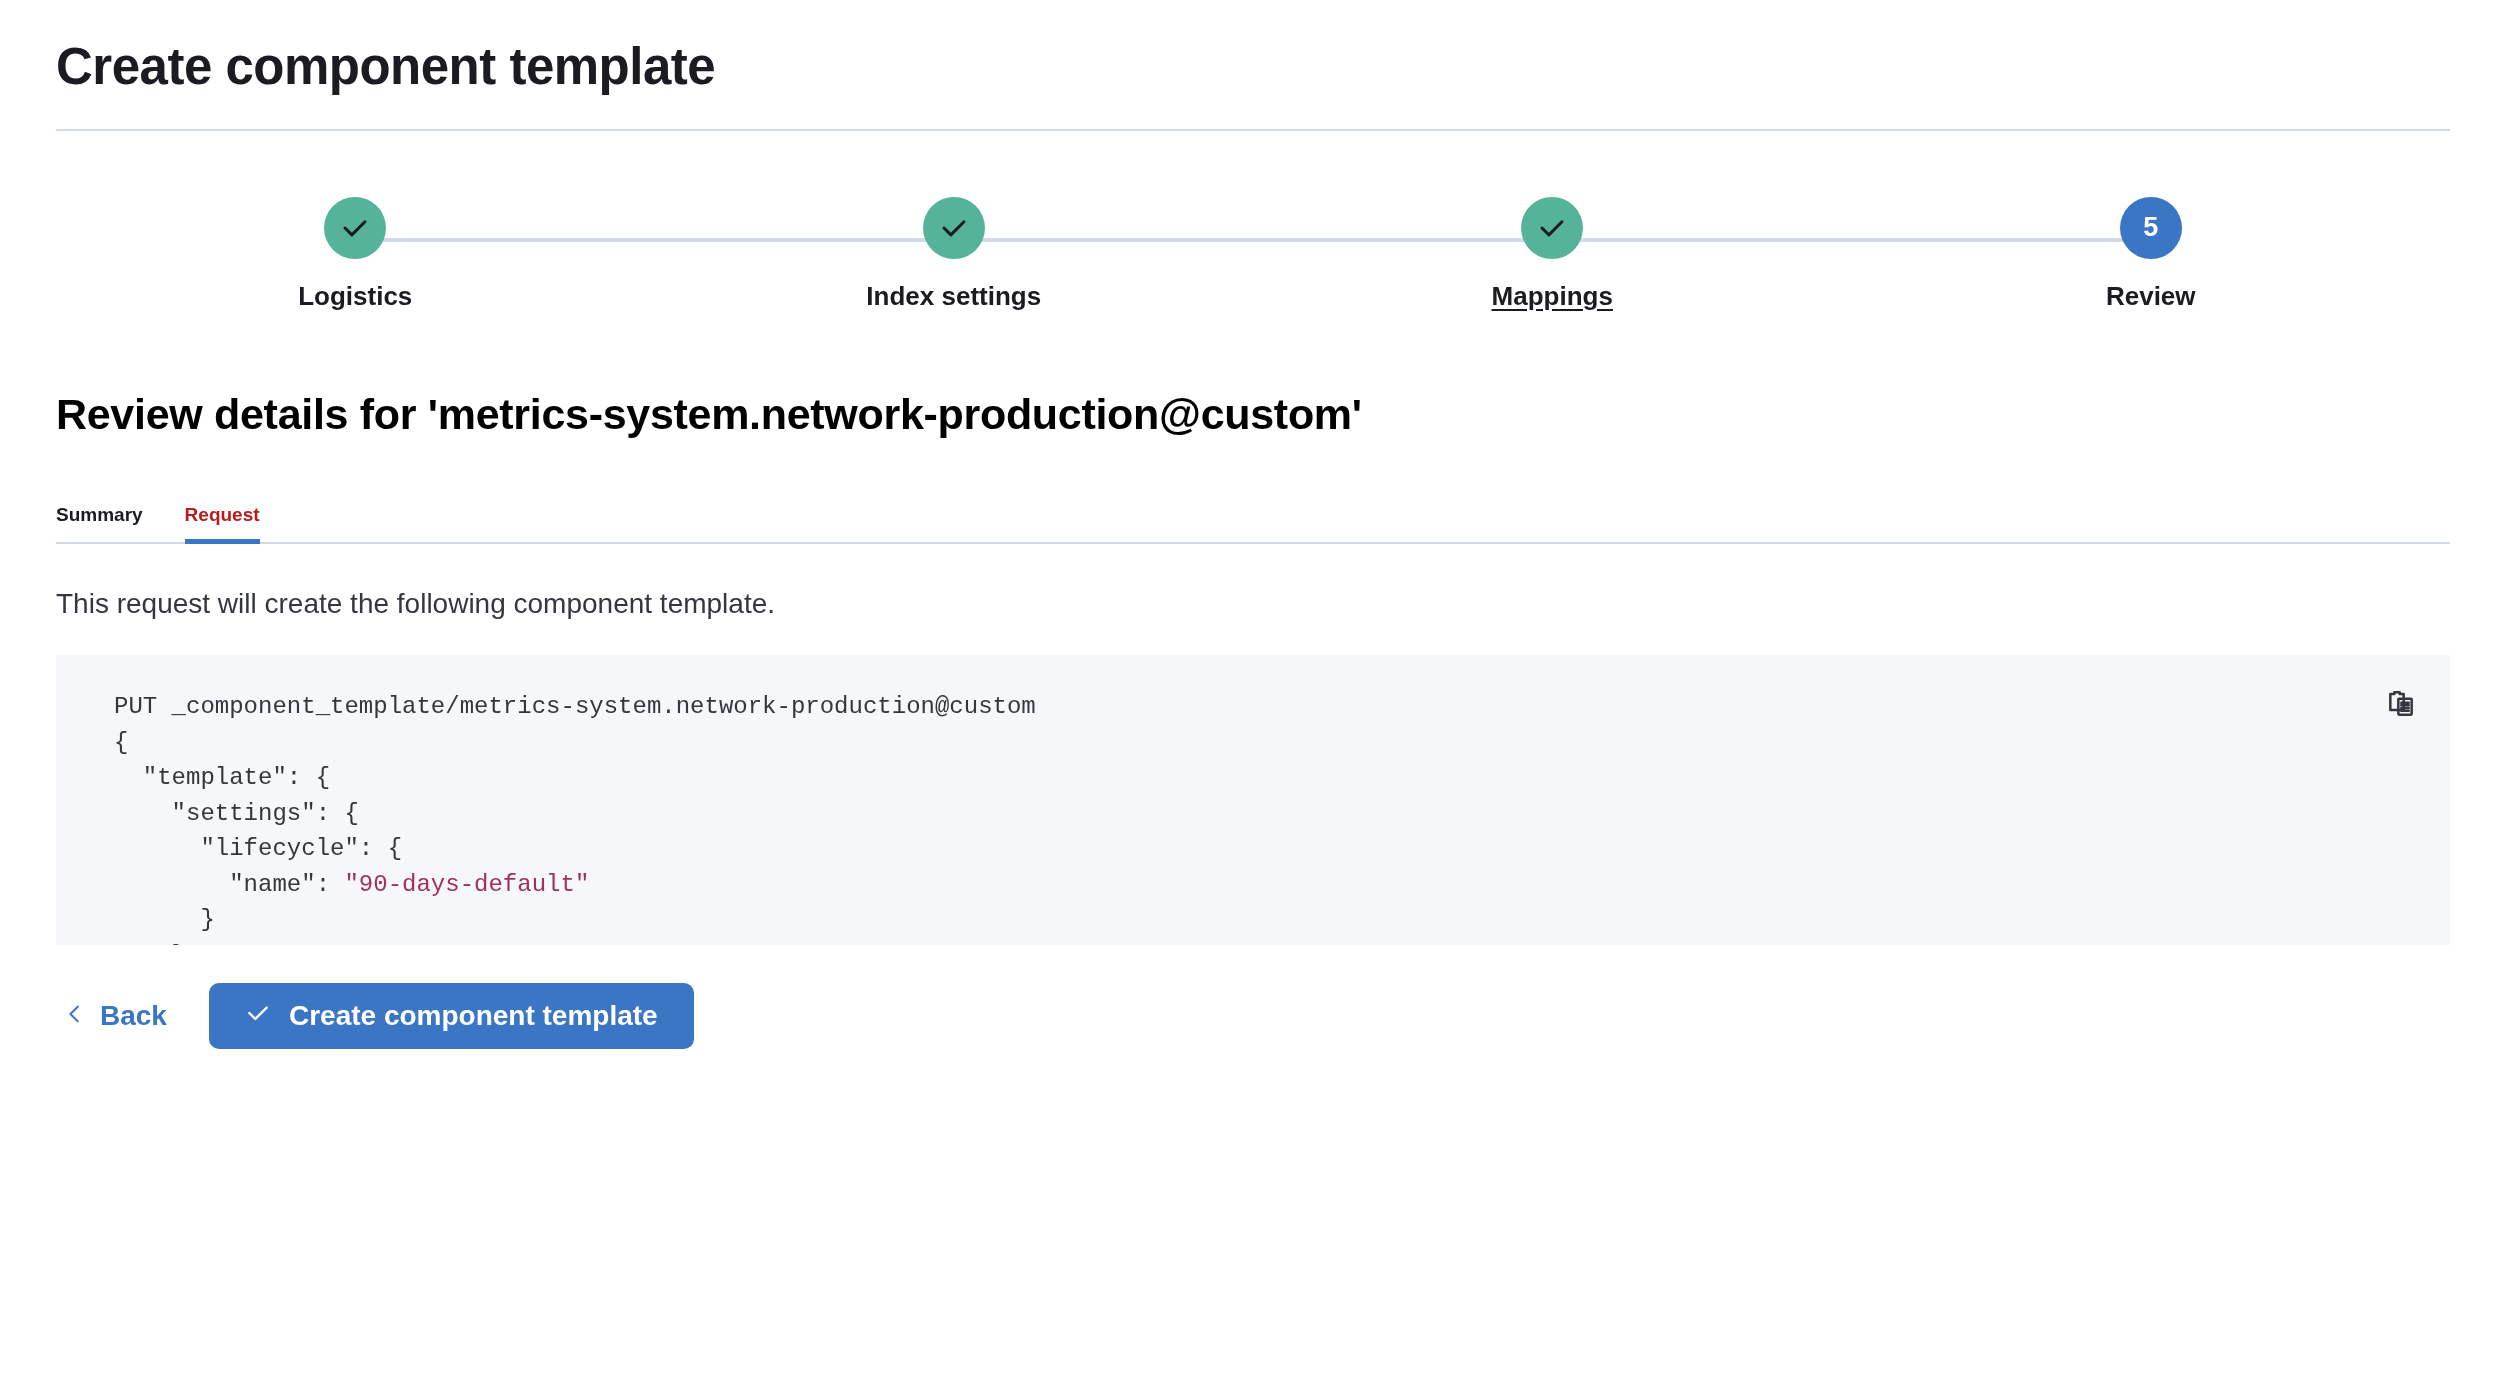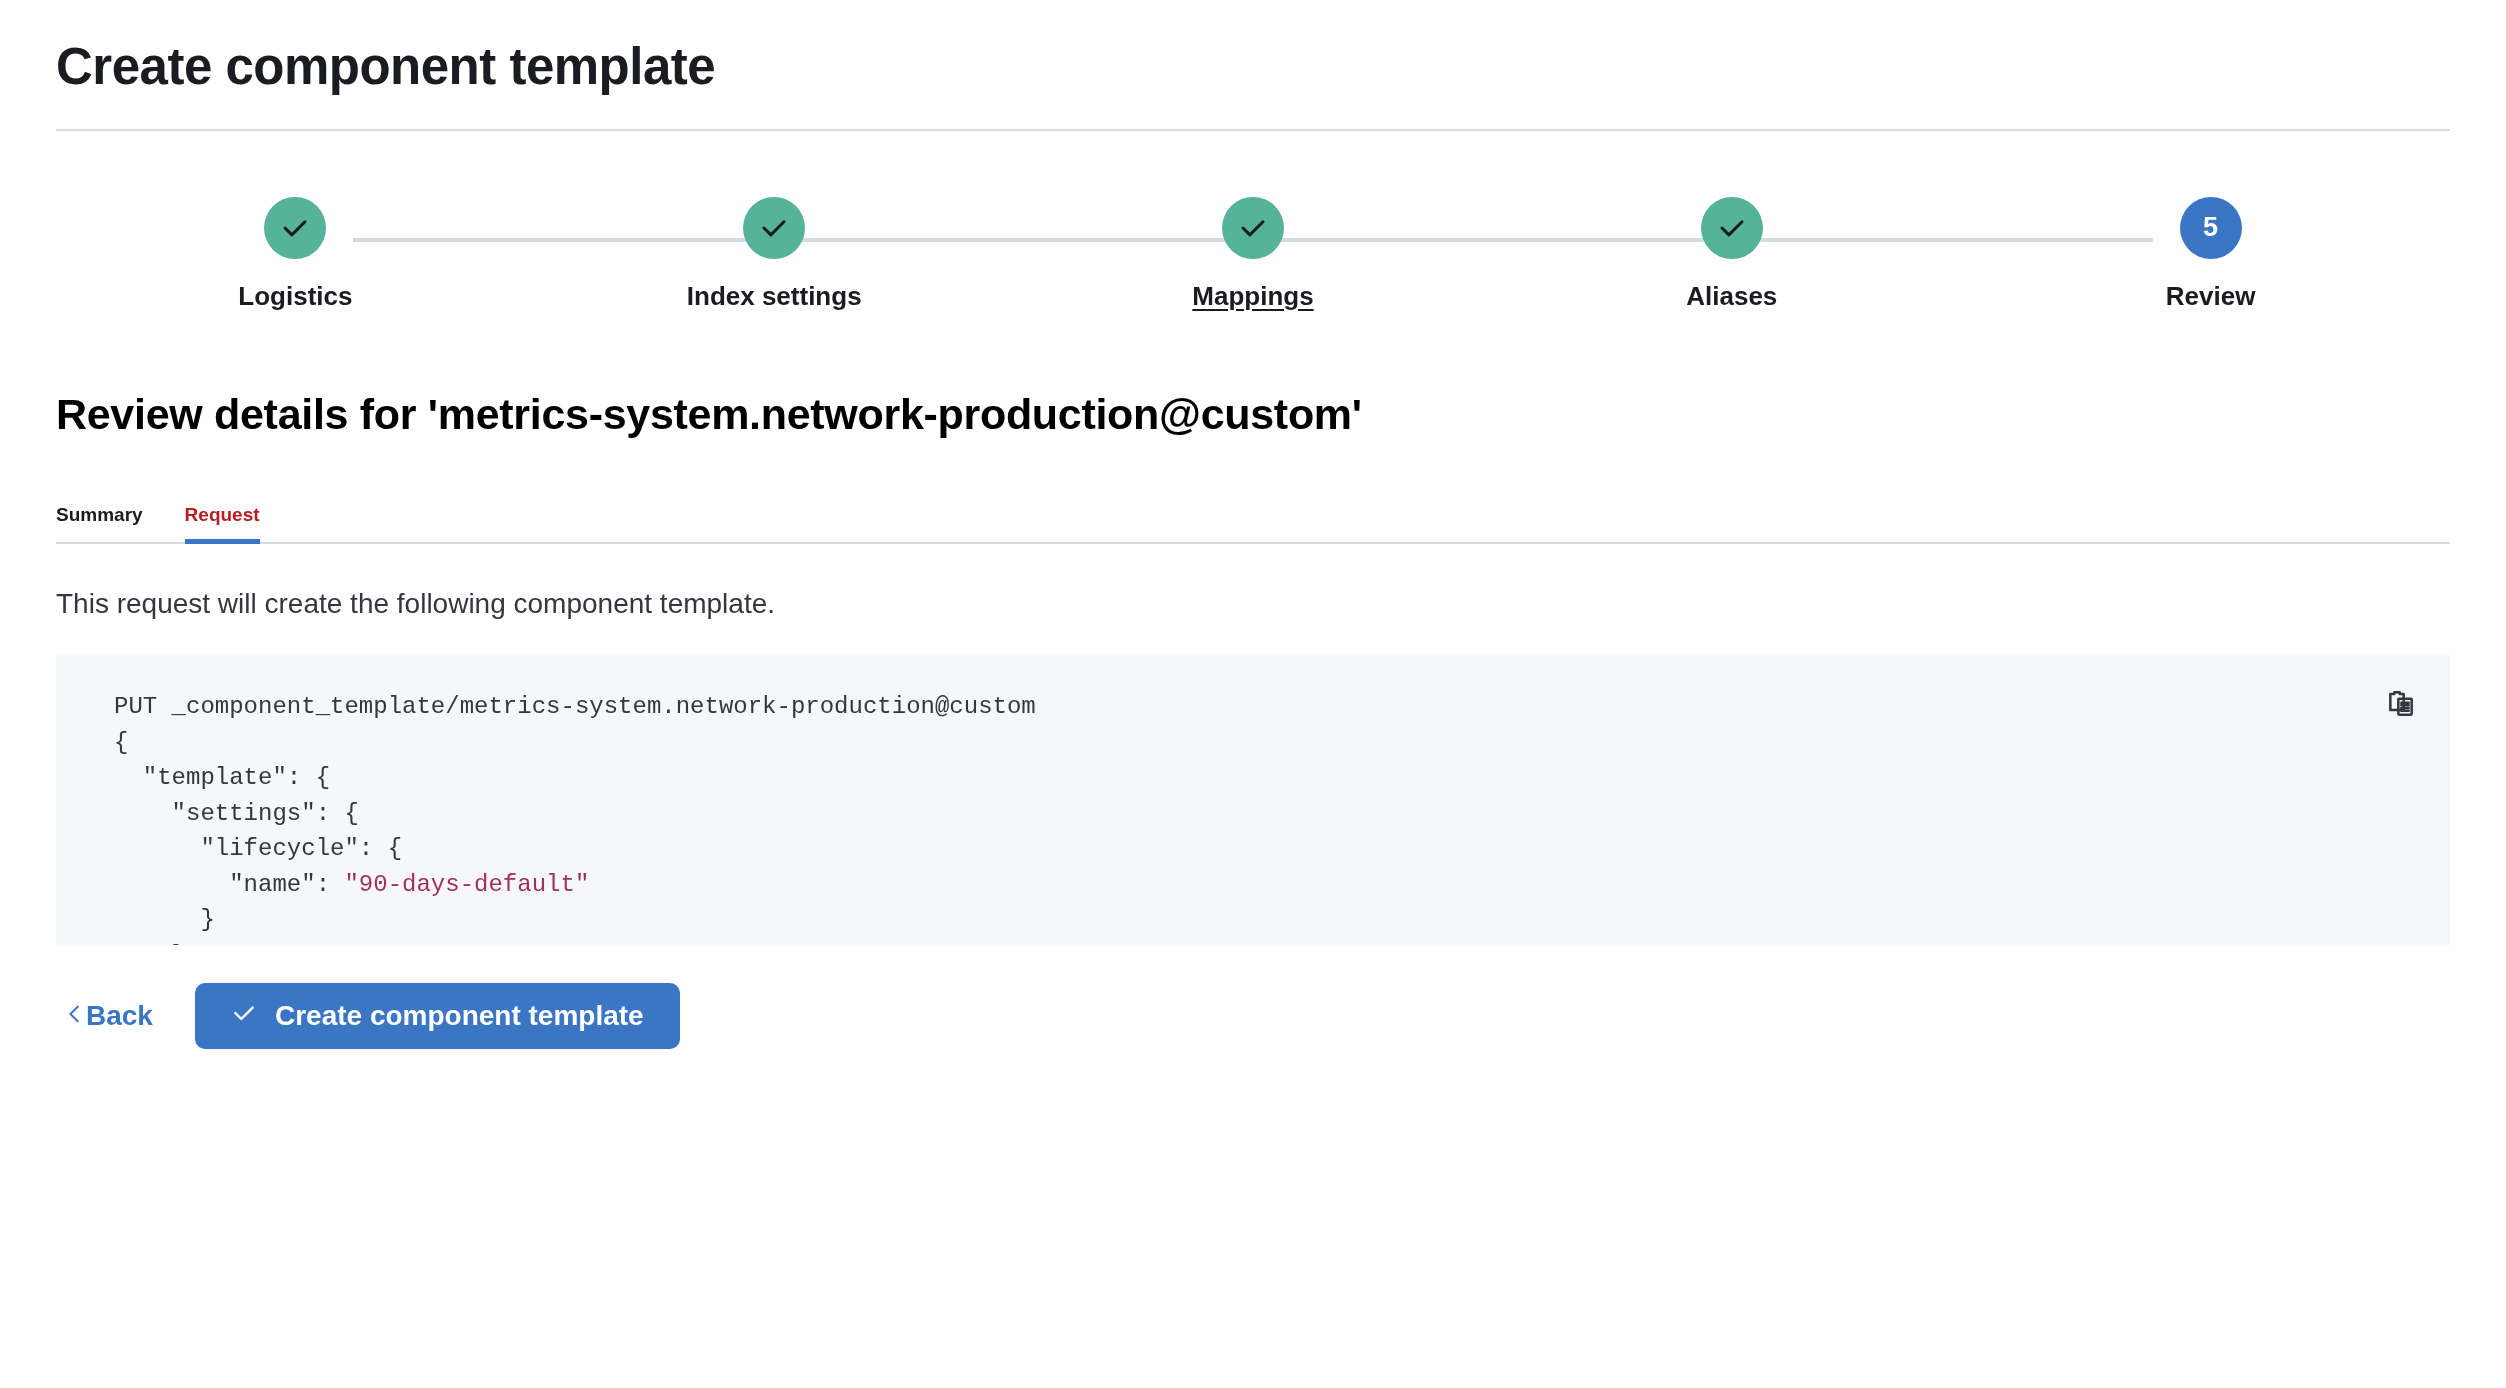--- a/index.html
+++ b/index.html
@@ -204,20 +204,21 @@
   .footer {
     margin-top: 38px;
     display: flex;
     align-items: center;
     gap: 34px;
   }
 
   .back-btn {
     display: flex;
     align-items: center;
+    gap: 14px;
     background: none;
     border: none;
     cursor: pointer;
     font-family: inherit;
     font-size: 28px;
     font-weight: 600;
     color: #3a76c4;
     padding: 10px 8px;
   }
 
@@ -275,30 +276,20 @@
         <div class="step-circle">
           <span>
             <svg width="30" height="30" viewBox="0 0 24 24" fill="none" stroke="#1a1c21" stroke-width="2.4" stroke-linecap="round" stroke-linejoin="round">
                 <polyline points="4,12 9.5,17.5 20,7"></polyline>
               </svg>
           </span>
         </div>
         <div class="step-label hovered">Mappings</div>
       </div>
 
-      <div class="step">
-        <div class="step-circle">
-          <span>
-            <svg width="30" height="30" viewBox="0 0 24 24" fill="none" stroke="#1a1c21" stroke-width="2.4" stroke-linecap="round" stroke-linejoin="round">
-                <polyline points="4,12 9.5,17.5 20,7"></polyline>
-              </svg>
-          </span>
-        </div>
-        <div class="step-label">Aliases</div>
-      </div>
 
       <div class="step">
         <div class="step-circle current">
           <span class="step-number">5</span>
         </div>
         <div class="step-label">Review</div>
       </div>
 
     </div>
   </div>

